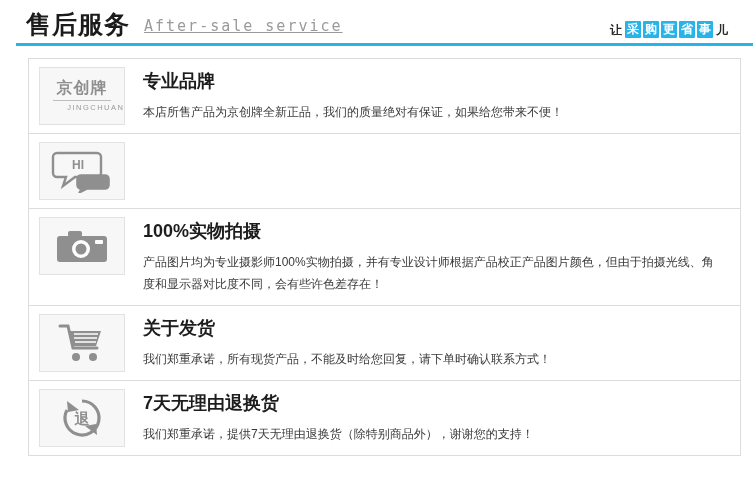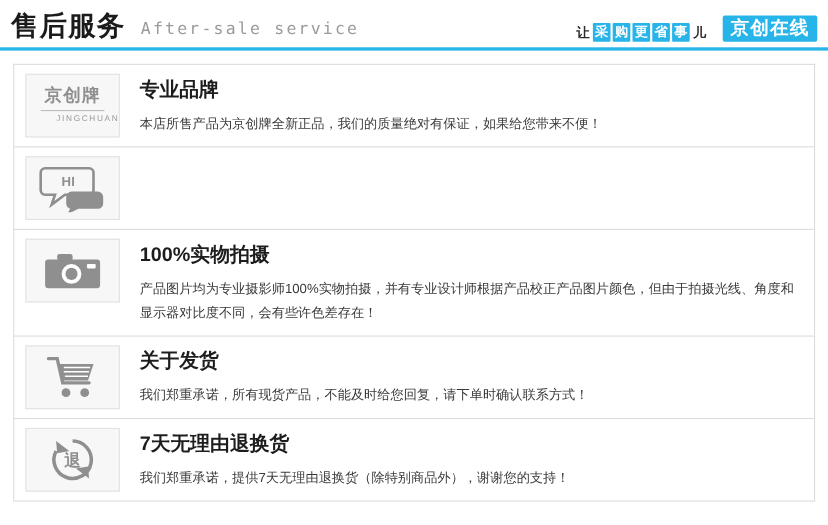--- a/index.html
+++ b/index.html
@@ -11,20 +11,21 @@
     height: 477px;
     background: #ffffff;
     font-family: "Liberation Sans", sans-serif;
     overflow: hidden;
   }
   .page {
     position: relative;
     width: 753px;
     height: 477px;
     box-sizing: border-box;
+    padding-left: 16px;
   }
 
   
   .header {
     position: relative;
     height: 46px;
     border-bottom: 3px solid #27b4e8;
     box-sizing: border-box;
     padding: 0 10px;
     display: flex;
@@ -38,20 +39,21 @@
     line-height: 1;
     padding-bottom: 6px;
   }
   .header-sub {
     font-family: "DejaVu Sans Mono", monospace;
     font-size: 15px;
     color: #9a9a9a;
     letter-spacing: 2px;
     padding-bottom: 8px;
     margin-left: 14px;
+    text-decoration: underline;
   }
   .header-right {
     margin-left: auto;
     display: flex;
     align-items: flex-end;
     padding-bottom: 5px;
   }
   .slogan {
     display: flex;
     align-items: center;
@@ -181,21 +183,20 @@
     <div class="header-right">
       <div class="slogan">
         <span class="w">让</span>
         <span class="b">采</span>
         <span class="b">购</span>
         <span class="b">更</span>
         <span class="b">省</span>
         <span class="b">事</span>
         <span class="w">儿</span>
       </div>
-      <div class="brand">京创在线</div>
     </div>
   </div>
 
   <div class="content">
 
     <div class="row">
       <div class="icon-cell">
         <div class="icon-box">
           <div class="jc-logo">
             <span class="cn">京创牌</span>

